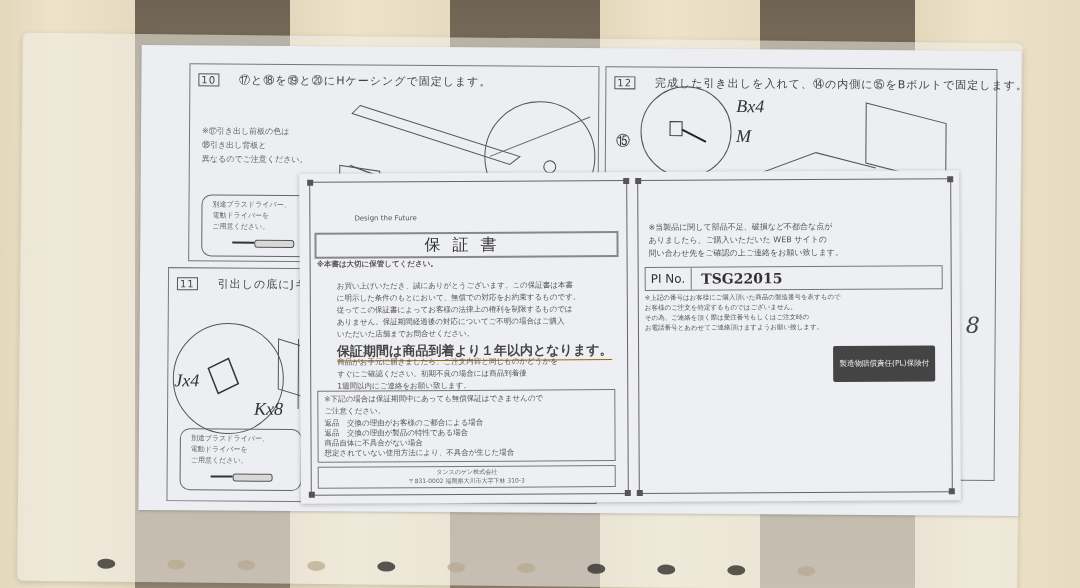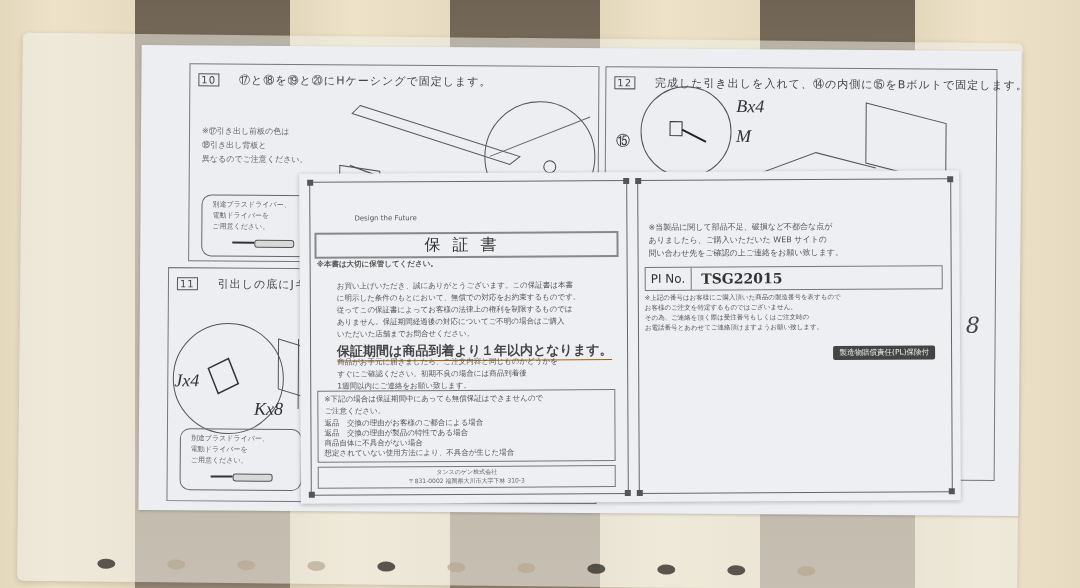--- a/index.html
+++ b/index.html
@@ -67,21 +67,21 @@
     .title-box { position: absolute; left: 4px; top: 50px; width: 300px; height: 22px; border: 2px solid #888; display: flex; justify-content: center; align-items: center; }
     .title-box span { font-size: 16px; color: #333; letter-spacing: 12px; }
     .card-text { position: absolute; font-size: 7.5px; color: #555; line-height: 12px; white-space: pre-line; }
     .card-heading { position: absolute; font-size: 13px; color: #444; font-weight: bold; border-bottom: 1px solid #a16207; }
     .exclusion-box { position: absolute; left: 6px; top: 208px; width: 296px; height: 70px; border: 1px solid #777; }
     .footer-box { position: absolute; left: 6px; top: 284px; width: 296px; height: 20px; border: 1px solid #777; text-align: center; }
     .footer-box div { font-size: 6px; color: #666; line-height: 9px; }
     .pl-row { position: absolute; left: 6px; top: 86px; width: 296px; height: 22px; border: 1px solid #777; display: flex; align-items: center; }
     .pl-label { font-size: 12px; font-weight: normal; color: #333; padding: 0 5px; border-right: 1px solid #777; height: 100%; display: flex; align-items: center; }
     .pl-value { font-family: "DejaVu Serif", serif; font-size: 14px; color: #333; padding-left: 10px; font-weight: bold; }
-    .pl-badge { position: absolute; right: 16px; top: 166px; background: #444; color: #eee; font-size: 7.5px; padding: 2px 6px; border-radius: 2px; }
+    .pl-badge { position: absolute; right: 16px; top: 166px; background: #444; color: #eee; font-size: 7.5px; padding: 13px 6px; border-radius: 2px; }
   </style>
 </head>
 <body>
 
 <div class="bg">
   <div class="slat slat-light" style="left:0;width:135px;"></div>
   <div class="slat slat-dark" style="left:135px;width:155px;"></div>
   <div class="slat slat-light" style="left:290px;width:160px;"></div>
   <div class="slat slat-dark" style="left:450px;width:160px;"></div>
   <div class="slat slat-light" style="left:600px;width:160px;"></div>

